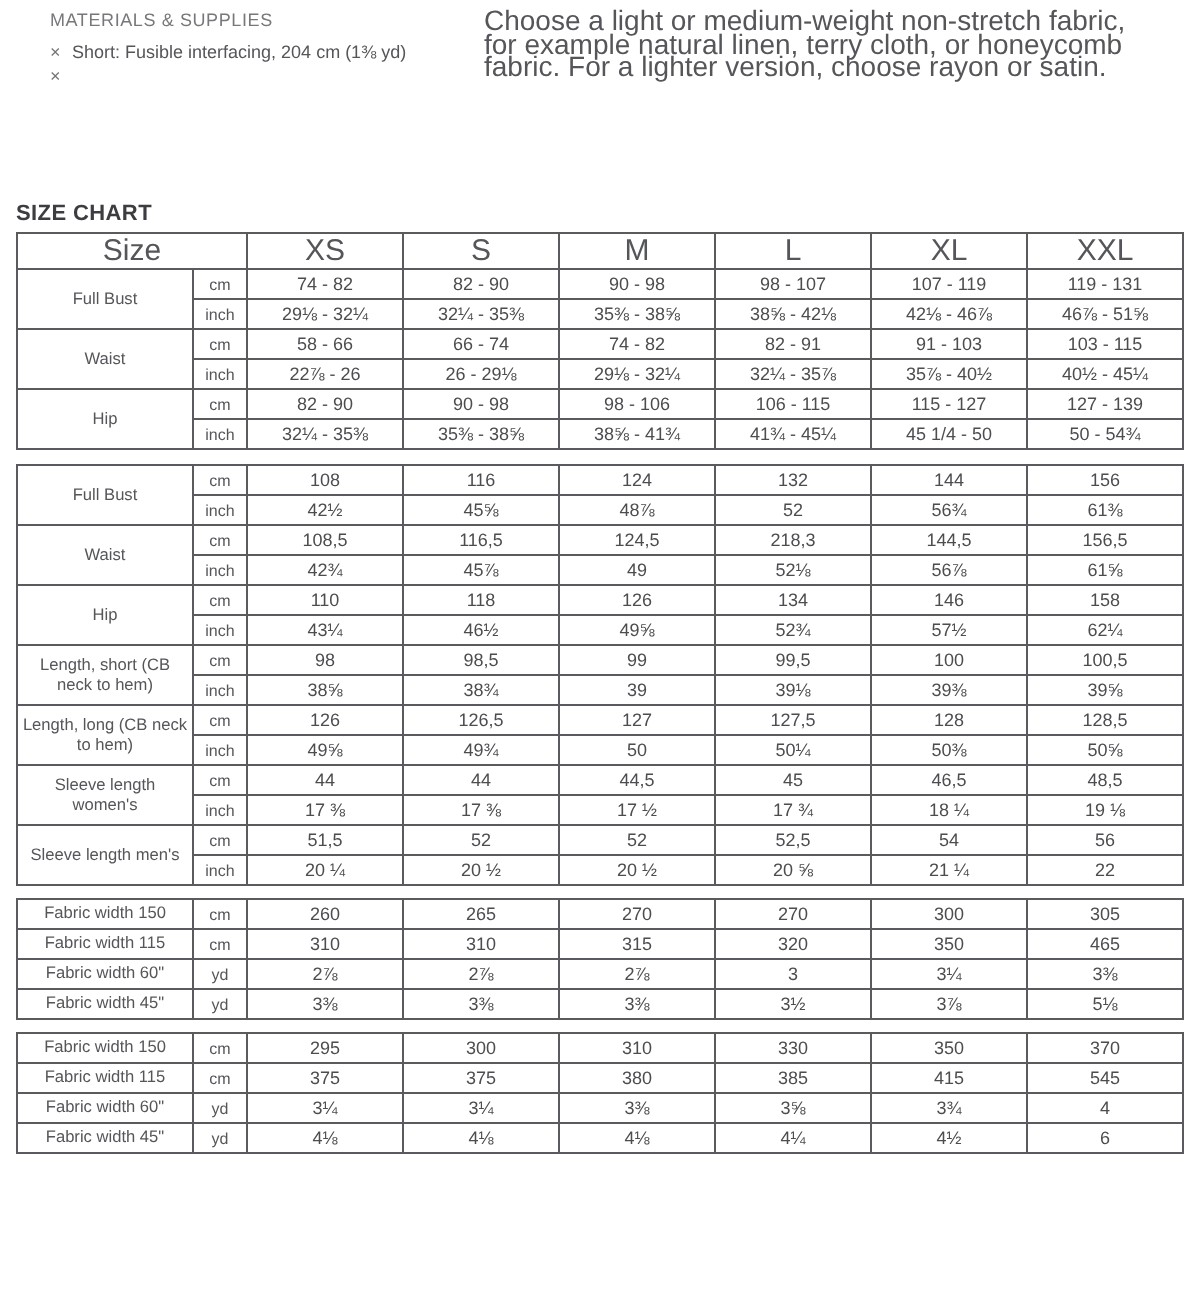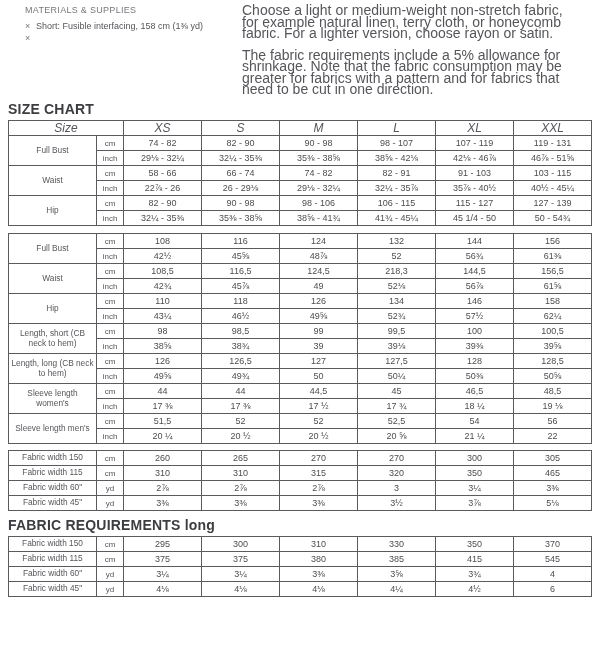--- a/index.html
+++ b/index.html
@@ -27,21 +27,21 @@
     letter-spacing: 0.3px;
     color: #77787c;
   }
   .body-text { font-size: 14px; line-height: 11.5px; color: #55565a; margin: 0 0 10px 0; }
   .bullet-row { display: flex; font-size: 9px; line-height: 12px; color: #55565a; }
   .bullet { width: 11px; flex: 0 0 11px; color: #77787c; }
 
   
   .section-title {
     margin: 0 12px 3px 8px;
-    font-size: 14px;
+    font-size: 11px;
     font-weight: 700;
     color: #3c3d41;
     letter-spacing: 0.2px;
   }
   .gap6 { height: 6px; }
   .gap7 { height: 7px; }
 
   
   table.sheet {
     border-collapse: collapse;
@@ -64,41 +64,40 @@
   table.sheet { border: 1.5px solid #4c4d51; }
   table.sheet col.c-label { width: 88px; }
   table.sheet col.c-unit  { width: 27px; }
   table.sheet th.rowlabel {
     font-size: 8.3px;
     line-height: 9.5px;
     color: #55565a;
     white-space: normal;
   }
   table.sheet td.unit { font-size: 8px; color: #55565a; padding: 0 1px; }
-  table.sheet thead th { height: 15px; font-size: 12px; color: #55565a; font-style: italic; }
+  table.sheet thead th { height: 15px; font-size: 15px; color: #55565a; }
 </style>
 </head>
 <body>
 
 <div class="page">
 
   <div class="top">
     <section class="col-left">
       <h3 class="mini-header">MATERIALS &amp; SUPPLIES</h3>
       <div class="bullet-row">
         <span class="bullet">×</span>
-        <span>Short: Fusible interfacing, 158 cm (1⅜ yd)</span>
+        <span>Short: Fusible interfacing, 204 cm (1⅜ yd)</span>
       </div>
       <div class="bullet-row">
         <span class="bullet">×</span>
       </div>
     </section>
     <section class="col-right">
       <p class="body-text">Choose a light or medium-weight non-stretch fabric, for example natural linen, terry cloth, or honeycomb fabric. For a lighter version, choose rayon or satin.</p>
-      <p class="body-text">The fabric requirements include a 5% allowance for shrinkage. Note that the fabric consumption may be greater for fabrics with a pattern and for fabrics that need to be cut in one direction.</p>
     </section>
   </div>
 
   <h4 class="section-title">SIZE CHART</h4>
   <table class="sheet">
     <colgroup>
         <col class="c-label">
         <col class="c-unit">
         <col>
         <col>
@@ -378,21 +377,20 @@
           <td>3⅜</td>
           <td>3⅜</td>
           <td>3½</td>
           <td>3⅞</td>
           <td>5⅛</td>
         </tr>
       </tbody>
     </table>
 
   <div class="gap6"></div>
-  <h4 class="section-title">FABRIC REQUIREMENTS long</h4>
   <table class="sheet">
     <colgroup>
         <col class="c-label">
         <col class="c-unit">
         <col>
         <col>
         <col>
         <col>
         <col>
         <col>

